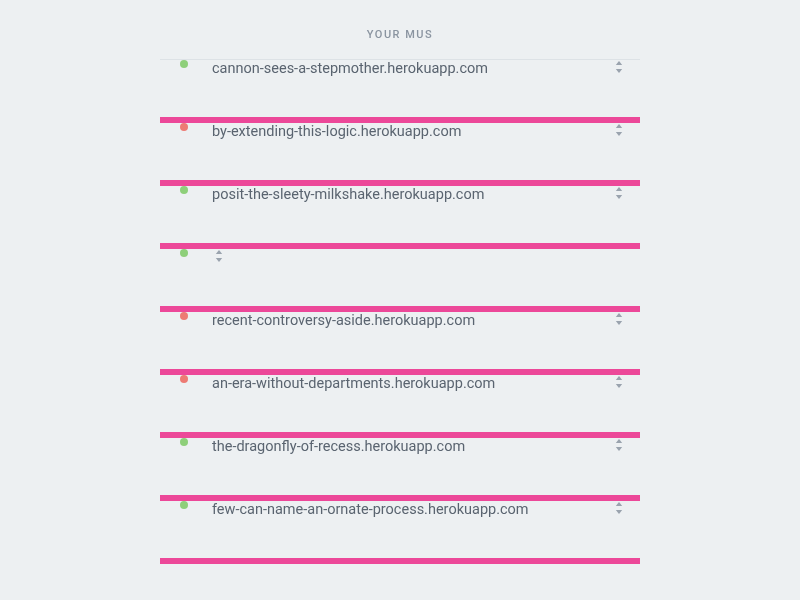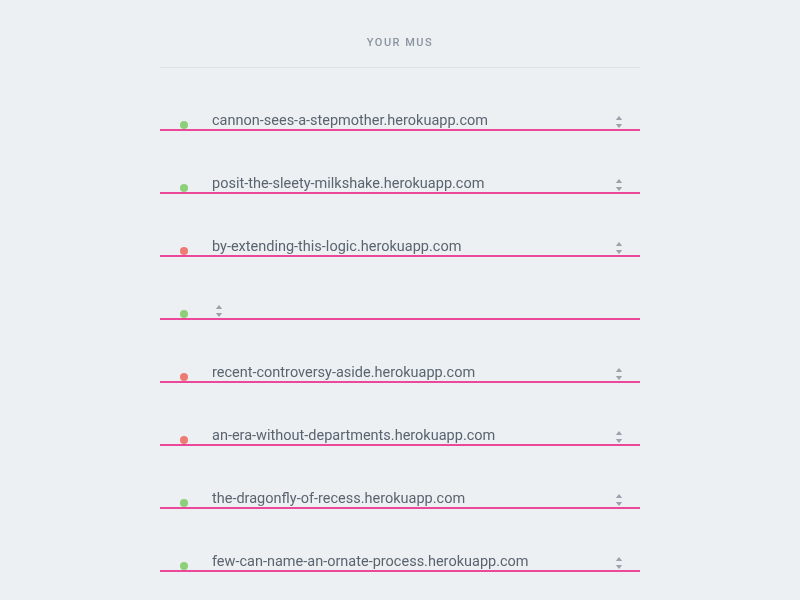--- a/index.html
+++ b/index.html
@@ -9,39 +9,39 @@
     }
     body {
       width: 800px;
       height: 600px;
       background: #edf0f2;
       font-family: -apple-system, BlinkMacSystemFont, "Segoe UI", Roboto, Helvetica, Arial, sans-serif;
       overflow: hidden;
     }
     .container {
       width: 480px;
-      margin: 16px auto;
+      margin: 8px auto;
       padding-top: 20px;
     }
     .section-header {
       text-align: center;
       font-size: 11px;
       letter-spacing: 1.5px;
       color: #8a94a0;
       font-weight: 500;
       padding-bottom: 18px;
     }
     .app-list {
       border-top: 1px solid #dde2e6;
     }
     .app-row {
       display: flex;
-      align-items: flex-end;
+      align-items: flex-start;
       height: 63px;
-      border-bottom: 2px solid #ec4899;
+      border-bottom: 6px solid #ec4899;
       padding: 0 14px 0 20px;
       cursor: pointer;
     }
     .status-dot {
       width: 8px;
       height: 8px;
       border-radius: 50%;
       flex-shrink: 0;
       margin-right: 24px;
     }
@@ -85,32 +85,32 @@
         <span class="status-dot status-green"></span>
         <span class="app-name">cannon-sees-a-stepmother.herokuapp.com</span>
         <span class="sort-icon">
           <svg width="10" height="14" viewBox="0 0 10 14">
             <path d="M5 1 L8.2 5 L1.8 5 Z" fill="currentColor"></path>
             <path d="M5 13 L1.8 9 L8.2 9 Z" fill="currentColor"></path>
           </svg>
         </span>
       </div>
       <div class="app-row">
-        <span class="status-dot status-green"></span>
-        <span class="app-name">posit-the-sleety-milkshake.herokuapp.com</span>
+        <span class="status-dot status-red"></span>
+        <span class="app-name">by-extending-this-logic.herokuapp.com</span>
         <span class="sort-icon">
           <svg width="10" height="14" viewBox="0 0 10 14">
             <path d="M5 1 L8.2 5 L1.8 5 Z" fill="currentColor"></path>
             <path d="M5 13 L1.8 9 L8.2 9 Z" fill="currentColor"></path>
           </svg>
         </span>
       </div>
       <div class="app-row">
-        <span class="status-dot status-red"></span>
-        <span class="app-name">by-extending-this-logic.herokuapp.com</span>
+        <span class="status-dot status-green"></span>
+        <span class="app-name">posit-the-sleety-milkshake.herokuapp.com</span>
         <span class="sort-icon">
           <svg width="10" height="14" viewBox="0 0 10 14">
             <path d="M5 1 L8.2 5 L1.8 5 Z" fill="currentColor"></path>
             <path d="M5 13 L1.8 9 L8.2 9 Z" fill="currentColor"></path>
           </svg>
         </span>
       </div>
       <div class="app-row">
         <span class="status-dot status-green"></span>
         <span class="sort-icon">

